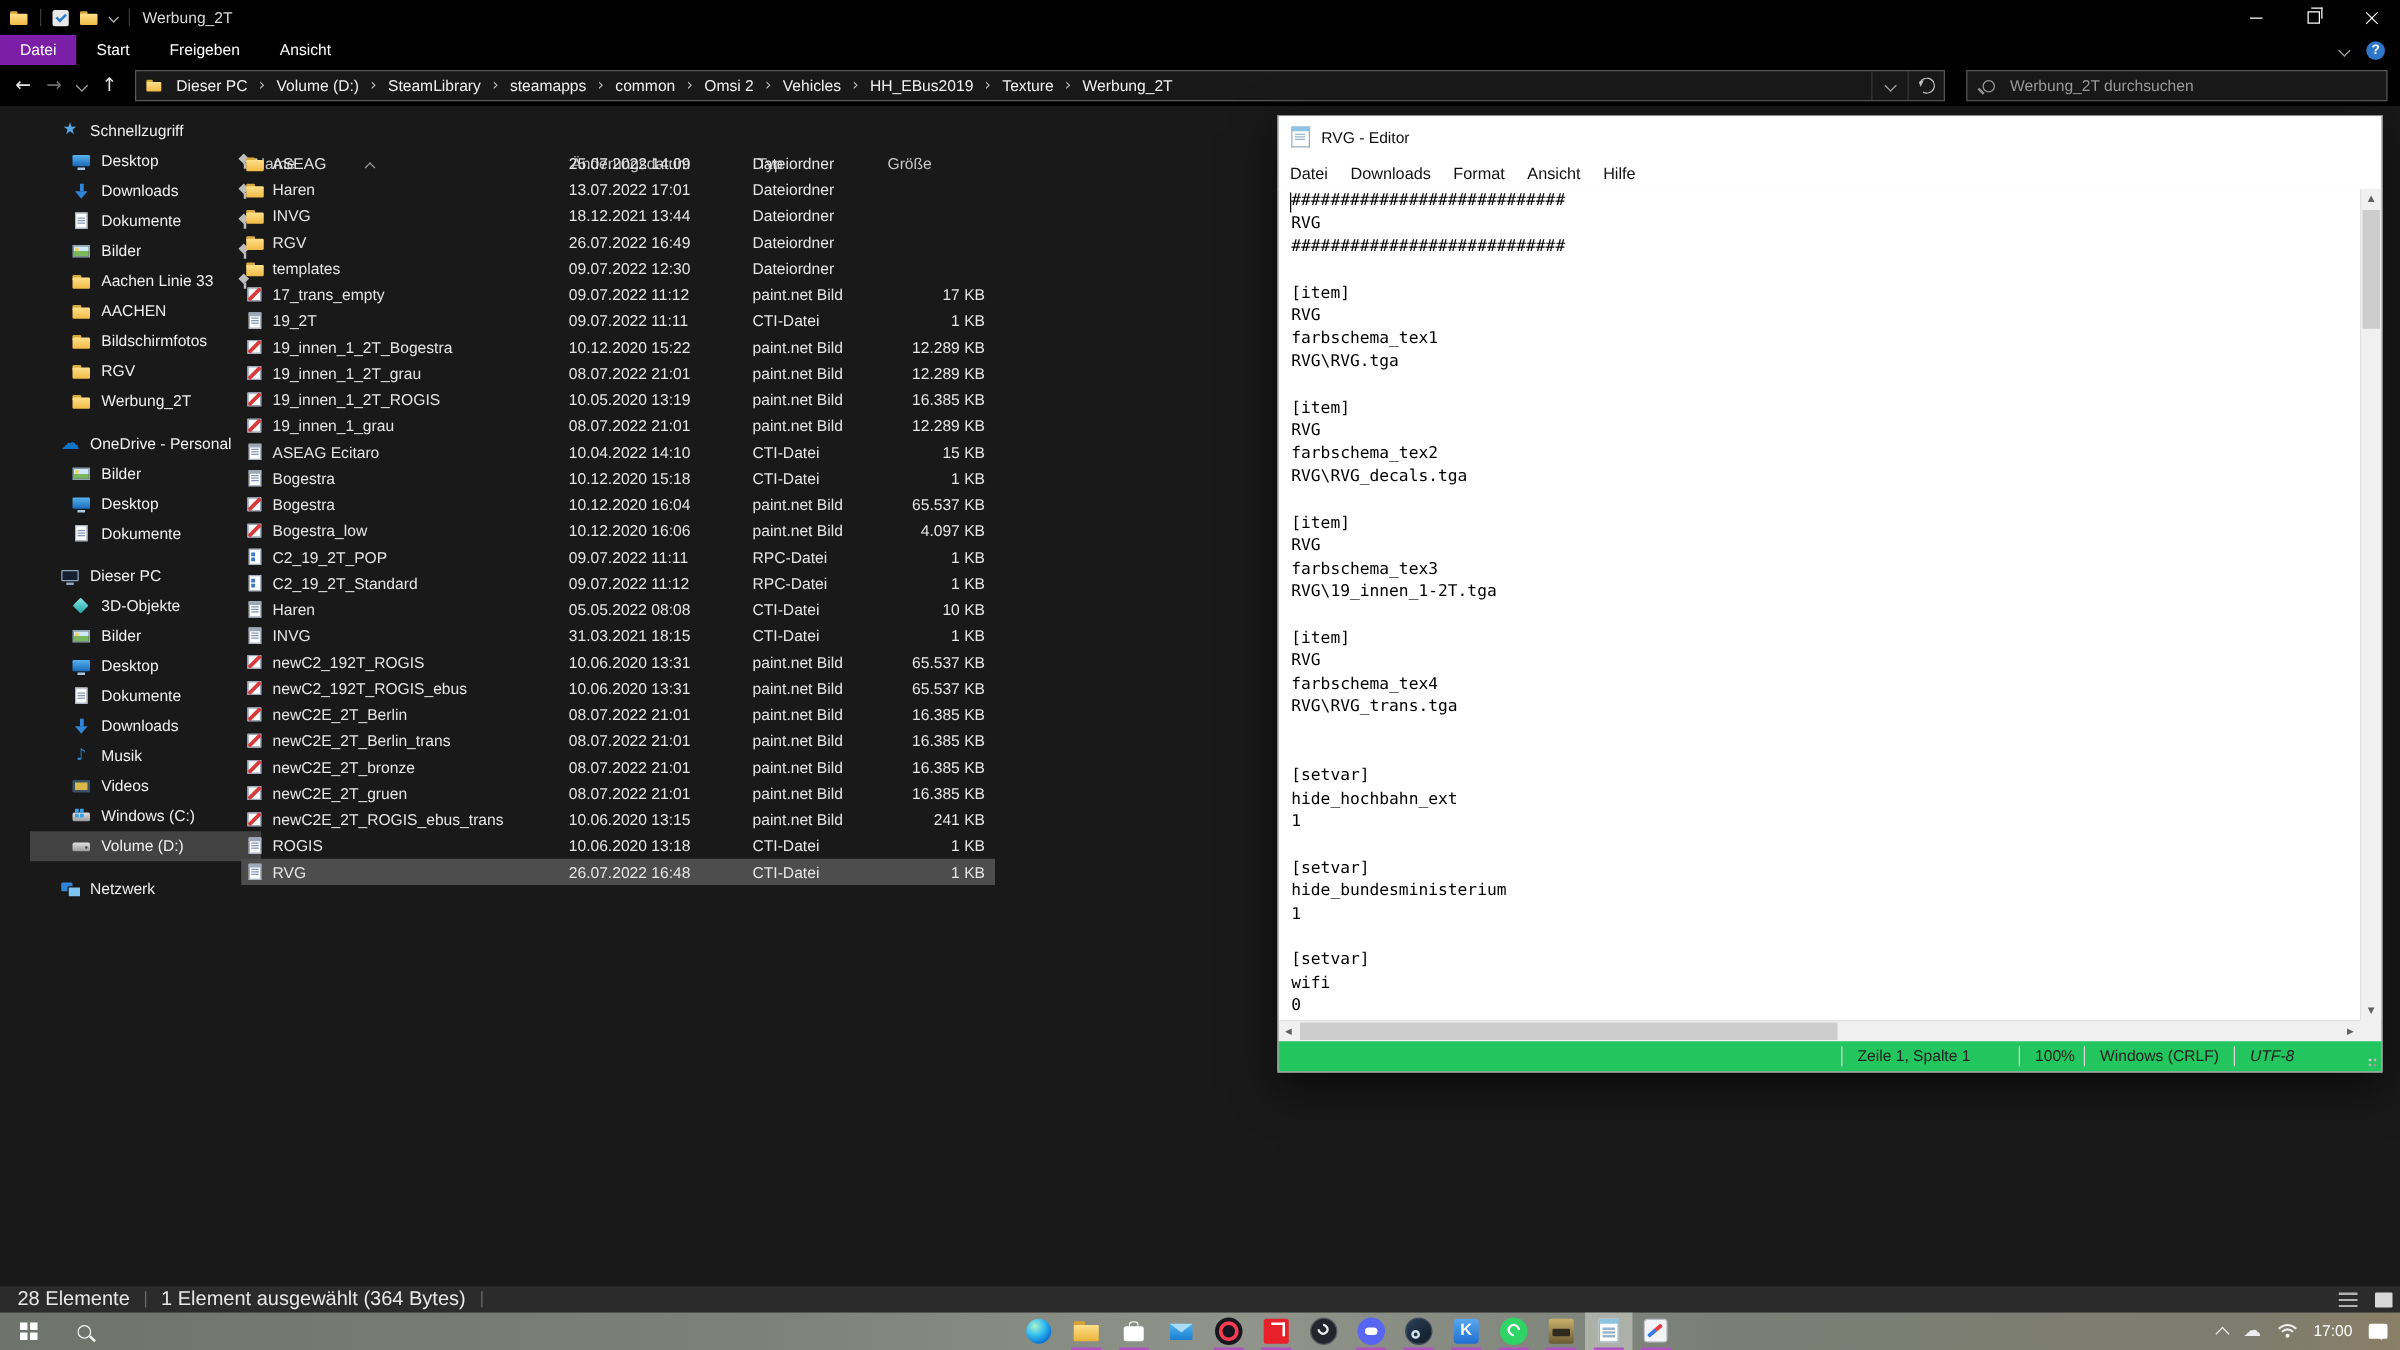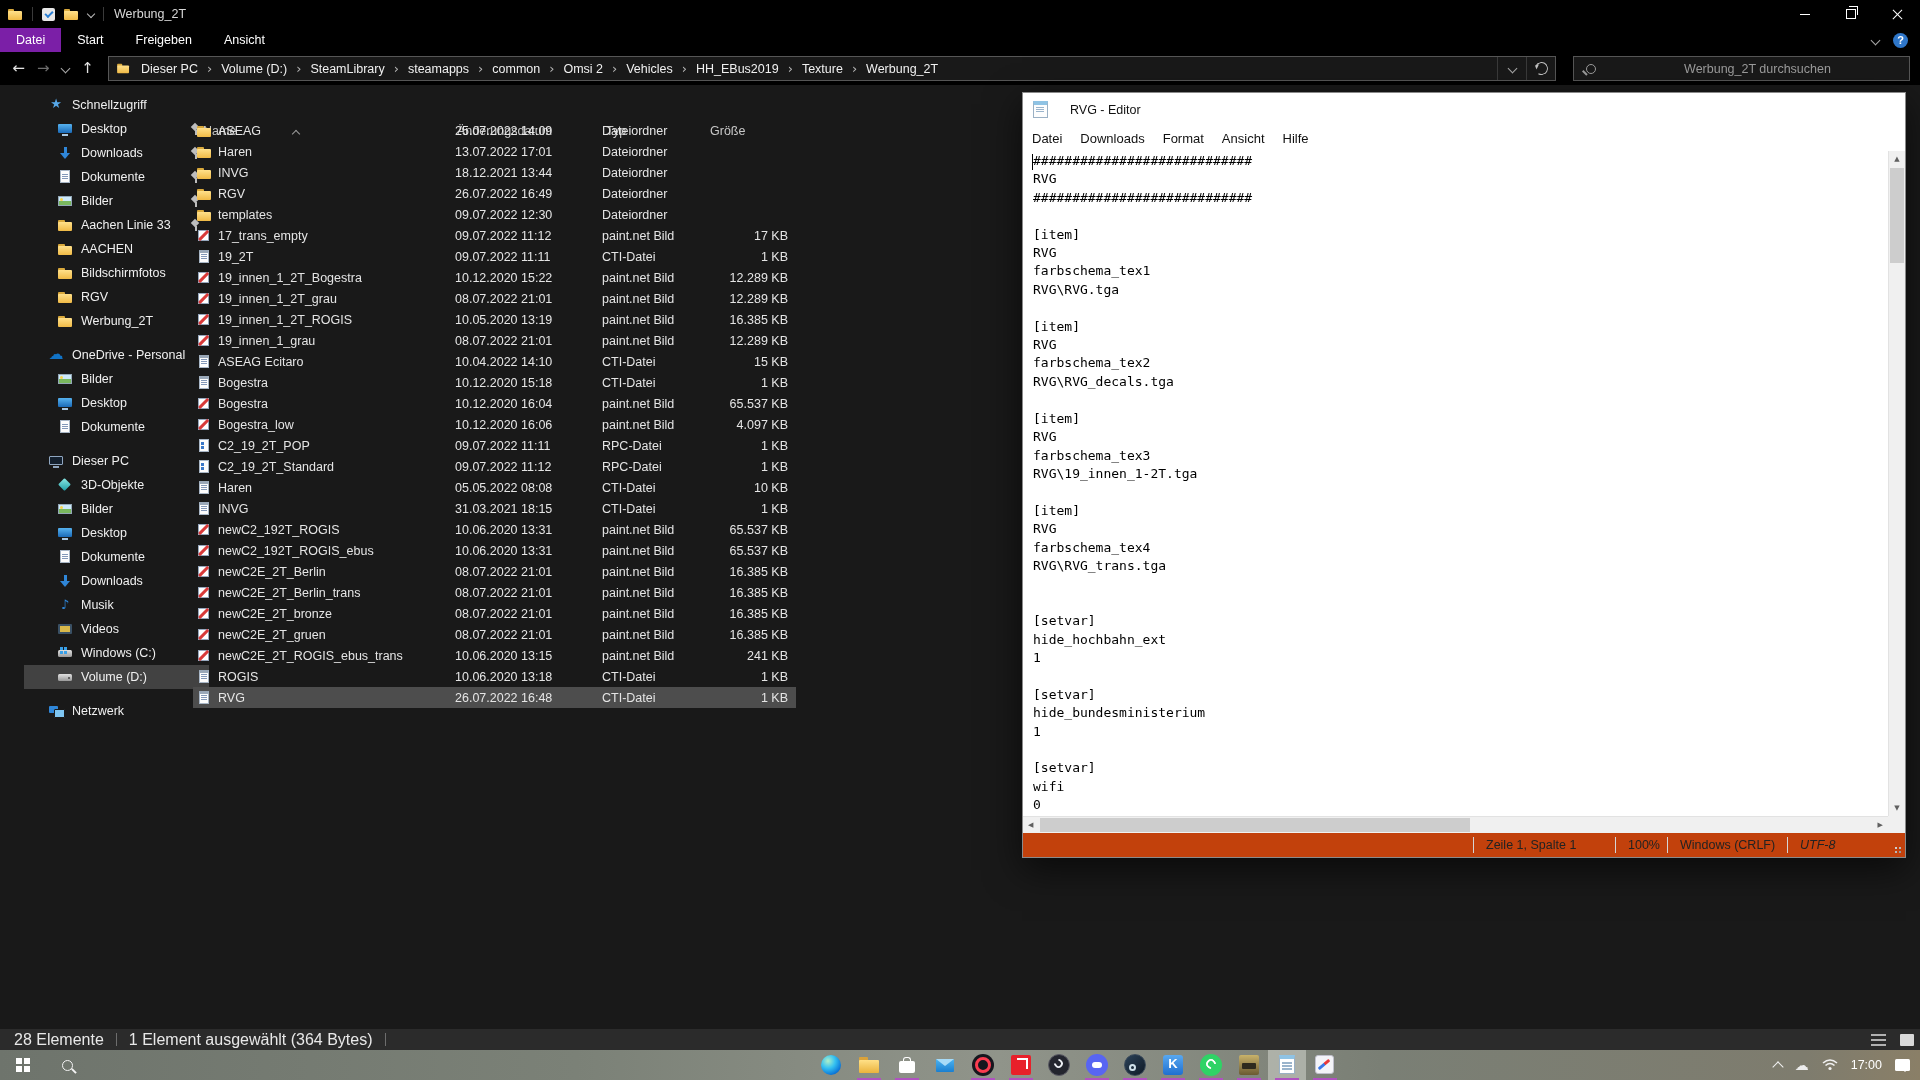--- a/index.html
+++ b/index.html
@@ -40,21 +40,21 @@
   .searchbar{left:1573px;width:337px;}
   .crumbs{display:flex;align-items:center;overflow:hidden;white-space:nowrap;}
   .crumb{font-size:12.5px;color:#f0f0f0;padding:0 2px;}
   .crumb-sep{font-size:13px;color:#b8b8b8;padding:0 7px;font-family:"DejaVu Sans",sans-serif;}
   .addr-right{margin-left:auto;display:flex;align-items:center;height:100%;}
   .addr-btn{width:28px;height:100%;display:flex;align-items:center;justify-content:center;border-left:1px solid #3a3a3a;}
   .refresh{width:11px;height:11px;border:1.5px solid #c2c2c2;border-radius:50%;border-left-color:transparent;position:relative;transform:rotate(-15deg);}
   .refresh::after{content:'';position:absolute;left:-3px;top:-2px;border:3px solid transparent;border-right-color:#c2c2c2;transform:rotate(40deg);}
   .mag{width:8px;height:8px;border:1.6px solid #9b9b9b;border-radius:50%;position:relative;margin:0 10px 0 12px;}
   .mag::after{content:'';position:absolute;left:-5px;top:7px;width:6px;height:1.6px;background:#9b9b9b;transform:rotate(45deg);}
-  .searchbar input{flex:1;background:transparent;border:none;outline:none;color:#ddd;font-size:12.5px;font-family:inherit;text-align:center;}
+  .searchbar input{flex:1;background:transparent;border:none;outline:none;color:#ddd;font-size:12.5px;font-family:inherit;}
   .searchbar input::placeholder{color:#9b9b9b;}
   
   .ex-body{position:absolute;top:85px;left:0;right:0;bottom:21px;background:#191919;}
   #sidebar{position:absolute;left:0;top:0;bottom:0;width:185px;padding-top:8px;box-sizing:border-box;overflow:hidden;margin-left:24px;}
   .sb-row{height:24px;display:flex;align-items:center;font-size:12.5px;color:#f0f0f0;}
   .sb-row.lvl0{padding-left:24px;}
   .sb-row.lvl1{padding-left:33px;}
   .sb-row.gap{margin-top:10px;}
   .sb-row.sel{background:#424242;}
   .sb-label{margin-left:8px;white-space:nowrap;overflow:hidden;}
@@ -107,37 +107,37 @@
   .ic-network::before{content:'';position:absolute;left:1px;top:3px;width:9px;height:7px;background:#2f86d8;border-radius:1px;}
   .ic-network::after{content:'';position:absolute;left:6px;top:6px;width:9px;height:7px;background:#7ec5f2;border:1px solid #191919;border-radius:1px;}
   .ic-star::before{content:'\2605';position:absolute;left:0;top:-1px;width:16px;text-align:center;color:#57a8e8;font-size:13px;line-height:16px;font-family:"DejaVu Sans",sans-serif;}
   .ic-pnet::before{content:'';position:absolute;left:2px;top:2px;width:11px;height:11px;box-sizing:border-box;background:#fff;border:1px solid #97a8be;}
   .ic-pnet::after{content:'';position:absolute;left:1px;top:6px;width:13px;height:2.5px;background:#d83a3a;transform:rotate(-45deg);border-radius:1px;}
   
   #notepad{position:absolute;left:1022px;top:92px;width:884px;height:766px;background:#fff;border:1px solid #8a8a8a;box-sizing:border-box;z-index:20;box-shadow:0 12px 34px rgba(0,0,0,.6);color:#000;}
   .np-titlebar{position:absolute;top:0;left:0;right:0;height:33px;display:flex;align-items:center;background:#fff;}
   .np-icon{width:15px;height:17px;margin-left:10px;position:relative;background:#fdfdfd;border:1px solid #9ab0c4;border-top:4px solid #8fc3e4;box-sizing:border-box;}
   .np-icon::after{content:'';position:absolute;left:2px;top:2px;width:8px;height:1px;background:#9ab4cc;box-shadow:0 2px 0 #9ab4cc,0 4px 0 #9ab4cc;}
-  .np-title{font-size:12.5px;margin-left:22px;color:#111;}
+  .np-title{font-size:12.5px;margin-left:9px;color:#111;}
   .np-controls{margin-left:auto;display:flex;height:100%;color:#222;}
   .np-menubar{position:absolute;top:33px;left:0;right:0;height:25px;display:flex;align-items:center;background:#fff;border-bottom:1px solid #f0f0f0;}
   .np-menuitem{font-size:13px;color:#111;padding:0 9px;}
   .np-main{position:absolute;top:58px;left:0;right:0;bottom:41px;background:#fff;overflow:hidden;}
   #np-text{margin:0;padding:1px 0 0 10px;font-family:"DejaVu Sans Mono","Liberation Mono",monospace;font-size:13px;line-height:18.4px;color:#000;white-space:pre;}
   .np-caret{position:absolute;left:9px;top:3px;width:1px;height:16px;background:#000;}
   .np-vscroll{position:absolute;right:0;top:0;bottom:0;width:17px;background:#f0f0f0;border-left:1px solid #e2e2e2;box-sizing:border-box;}
   .np-vscroll .sa{position:absolute;left:0;width:100%;text-align:center;font-size:7px;color:#606060;font-family:"DejaVu Sans",sans-serif;}
   .sa-up{top:4px;} .sa-down{bottom:4px;}
   .np-vthumb{position:absolute;left:1px;right:1px;top:17px;height:95px;background:#cdcdcd;}
   .np-hscroll{position:absolute;left:0;right:17px;bottom:24px;height:17px;background:#f0f0f0;border-top:1px solid #e2e2e2;box-sizing:border-box;}
   .np-hscroll .sa{position:absolute;top:50%;transform:translateY(-50%);font-size:7px;color:#606060;font-family:"DejaVu Sans",sans-serif;}
   .sa-left{left:5px;} .sa-right{right:5px;}
   .np-hthumb{position:absolute;top:1px;bottom:1px;left:17px;width:430px;background:#cdcdcd;}
   .np-corner{position:absolute;right:0;bottom:24px;width:17px;height:17px;background:#f0f0f0;}
-  .np-status{position:absolute;bottom:0;left:0;right:0;height:24px;background:#c2410c;display:flex;align-items:center;font-size:12.5px;color:#222;}
+  .np-status{position:absolute;bottom:0;left:0;right:0;height:24px;background:#22c55e;display:flex;align-items:center;font-size:12.5px;color:#222;}
   .np-seg{height:70%;display:flex;align-items:center;border-left:1px solid #d5d5d5;padding-left:12px;box-sizing:border-box;}
   .np-spacer{flex:1;}
   .seg-cursor{width:142px;} .seg-zoom{width:52px;} .seg-eol{width:120px;} .seg-enc{width:100px;font-style:italic;}
   .np-grip{width:18px;height:100%;position:relative;}
   .np-grip::before{content:'';position:absolute;right:4px;bottom:4px;width:2px;height:2px;background:#9a9a9a;box-shadow:-4px 0 0 #b8b8b8,0 -4px 0 #b8b8b8,-4px -4px 0 #cfcfcf;}
   
   #taskbar{position:absolute;left:0;right:0;bottom:0;height:30px;z-index:30;display:flex;align-items:stretch;
     background:linear-gradient(90deg,#6e746c 0%,#7b8177 30%,#90948a 52%,#7a7f75 72%,#7e7c6e 94%,#8a7f67 100%);}
   .tb-btn{width:45px;display:flex;align-items:center;justify-content:center;}
   .win-logo{width:14px;height:14px;position:relative;}

